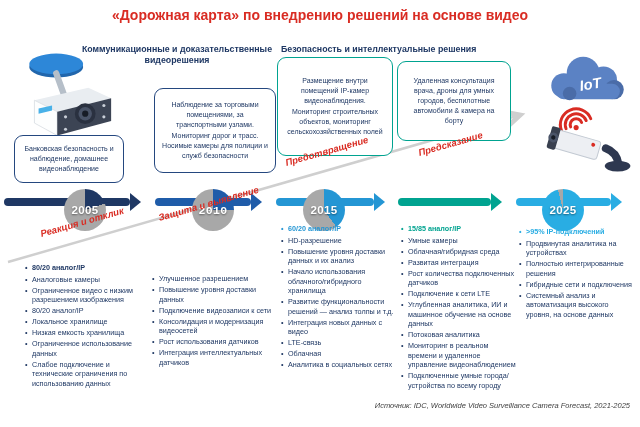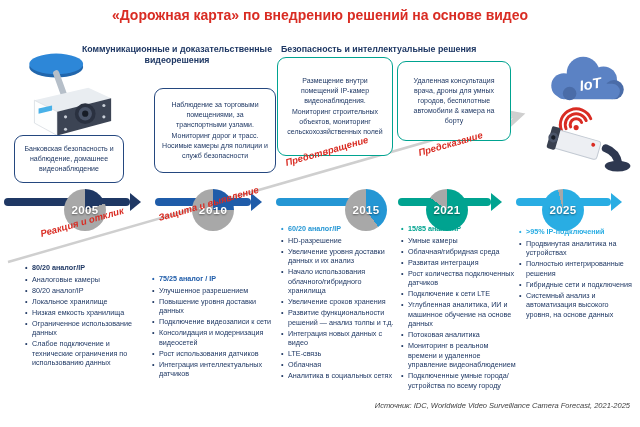--- a/index.html
+++ b/index.html
@@ -28,21 +28,21 @@
 
   .seg{position:absolute;top:181px;height:42px;z-index:3;}
   .seg .bar{position:absolute;top:17px;height:8px;border-radius:4px;background:var(--c);}
   .seg .tip{position:absolute;top:12px;width:0;height:0;border-top:9px solid transparent;
             border-bottom:9px solid transparent;border-left:11px solid var(--c);}
   .seg .pie{position:absolute;top:8px;width:42px;height:42px;border-radius:50%;
             display:flex;align-items:center;justify-content:center;}
   .seg .yr{font-size:11.5px;font-weight:bold;color:#fff;text-shadow:0 1px 2px rgba(0,0,0,.45);letter-spacing:.3px;}
   #seg0{left:4px;width:137px;}  #seg0 .bar{left:0;width:126px;} #seg0 .tip{left:126px;} #seg0 .pie{left:60px;}
   #seg1{left:155px;width:107px;}#seg1 .bar{left:0;width:96px;}  #seg1 .tip{left:96px;}  #seg1 .pie{left:37px;}
-  #seg2{left:276px;width:109px;}#seg2 .bar{left:0;width:98px;}  #seg2 .tip{left:98px;}  #seg2 .pie{left:27px;margin-left:42px;}
+  #seg2{left:276px;width:109px;}#seg2 .bar{left:0;width:98px;}  #seg2 .tip{left:98px;}  #seg2 .pie{left:27px;}
   #seg3{left:398px;width:104px;}#seg3 .bar{left:0;width:93px;}  #seg3 .tip{left:93px;}  #seg3 .pie{left:28px;}
   #seg4{left:516px;width:106px;}#seg4 .bar{left:0;width:95px;}  #seg4 .tip{left:95px;}  #seg4 .pie{left:26px;}
 
   .phase{position:absolute;color:#D92C23;font-weight:bold;font-style:italic;font-size:9.5px;
          transform:rotate(-16deg);transform-origin:left bottom;white-space:nowrap;z-index:4;}
   #ph0{left:42px;top:228px;} #ph1{left:160px;top:212px;} #ph2{left:287px;top:157px;} #ph3{left:420px;top:147px;}
 
   .col{position:absolute;font-size:7.2px;line-height:1.32;color:#1F3864;z-index:3;}
   .col .head{position:relative;padding-left:7px;margin-bottom:2px;font-weight:bold;color:var(--c);}
   .col .head::before{content:"\2022";position:absolute;left:0;top:0;}
@@ -143,69 +143,65 @@
   <div class="seg" id="seg2" style="--c: #2496D4;">
     <div class="bar"></div>
     <div class="tip"></div>
     <div class="pie" style="background: conic-gradient(rgb(36, 150, 212) 0deg, rgb(36, 150, 212) 40%, rgb(168, 168, 168) 40%, rgb(168, 168, 168) 100%);">
       <span class="yr">2015</span>
     </div>
   </div>
   <div class="seg" id="seg3" style="--c: #00A390;">
     <div class="bar"></div>
     <div class="tip"></div>
-    <div class="pie" style="background: conic-gradient(rgb(0, 163, 144) 0deg, rgb(0, 163, 144) 85%, rgb(168, 168, 168) 85%, rgb(168, 168, 168) 100%);">
-      <span class="yr">2021</span>
-    </div>
   </div>
   <div class="seg" id="seg4" style="--c: #29ADE3;">
     <div class="bar"></div>
     <div class="tip"></div>
     <div class="pie" style="background: conic-gradient(rgb(41, 173, 227) 0deg, rgb(41, 173, 227) 96%, rgb(168, 168, 168) 96%, rgb(168, 168, 168) 100%);">
       <span class="yr">2025</span>
     </div>
   </div>
 
   <div class="phase" id="ph0">Реакция и отклик</div>
   <div class="phase" id="ph1">Защита и выявление</div>
   <div class="phase" id="ph2">Предотвращение</div>
   <div class="phase" id="ph3">Предсказание</div>
 
   <div class="col" id="col0" style="--c: #1F3864;">
     <div class="head">80/20 аналог/IP</div>
     <ul>
 
     <li>Аналоговые камеры</li>
+        <li>Ограниченное видео с низким разрешением изображения</li>
         <li>80/20 аналог/IP</li>
         <li>Локальное хранилище</li>
         <li>Низкая емкость хранилища</li>
         <li>Ограниченное использование данных</li>
         <li>Слабое подключение и технические ограничения по использованию данных</li>
       </ul>
   </div>
   <div class="col" id="col1" style="--c: #1F5CA9;">
-    <div class="head">75/25 аналог / IP</div>
     <ul>
 
     <li>Улучшенное разрешением</li>
         <li>Повышение уровня доставки данных</li>
         <li>Подключение видеозаписи к сети</li>
         <li>Консолидация и модернизация видеосетей</li>
         <li>Рост использования датчиков</li>
         <li>Интеграция интеллектуальных датчиков</li>
       </ul>
   </div>
   <div class="col" id="col2" style="--c: #2496D4;">
     <div class="head">60/20 аналог/IP</div>
     <ul>
 
     <li>HD-разрешение</li>
-        <li>Увеличение уровня доставки данных и их анализ</li>
+        <li>Повышение уровня доставки данных и их анализ</li>
         <li>Начало использования облачного/гибридного хранилища</li>
-        <li>Увеличение сроков хранения</li>
         <li>Развитие функциональности решений — анализ толпы и т.д.</li>
         <li>Интеграция новых данных с видео</li>
         <li>LTE-связь</li>
         <li>Облачная</li>
         <li>Аналитика в социальных сетях</li>
       </ul>
   </div>
   <div class="col" id="col3" style="--c: #00A390;">
     <div class="head">15/85 аналог/IP</div>
     <ul>

